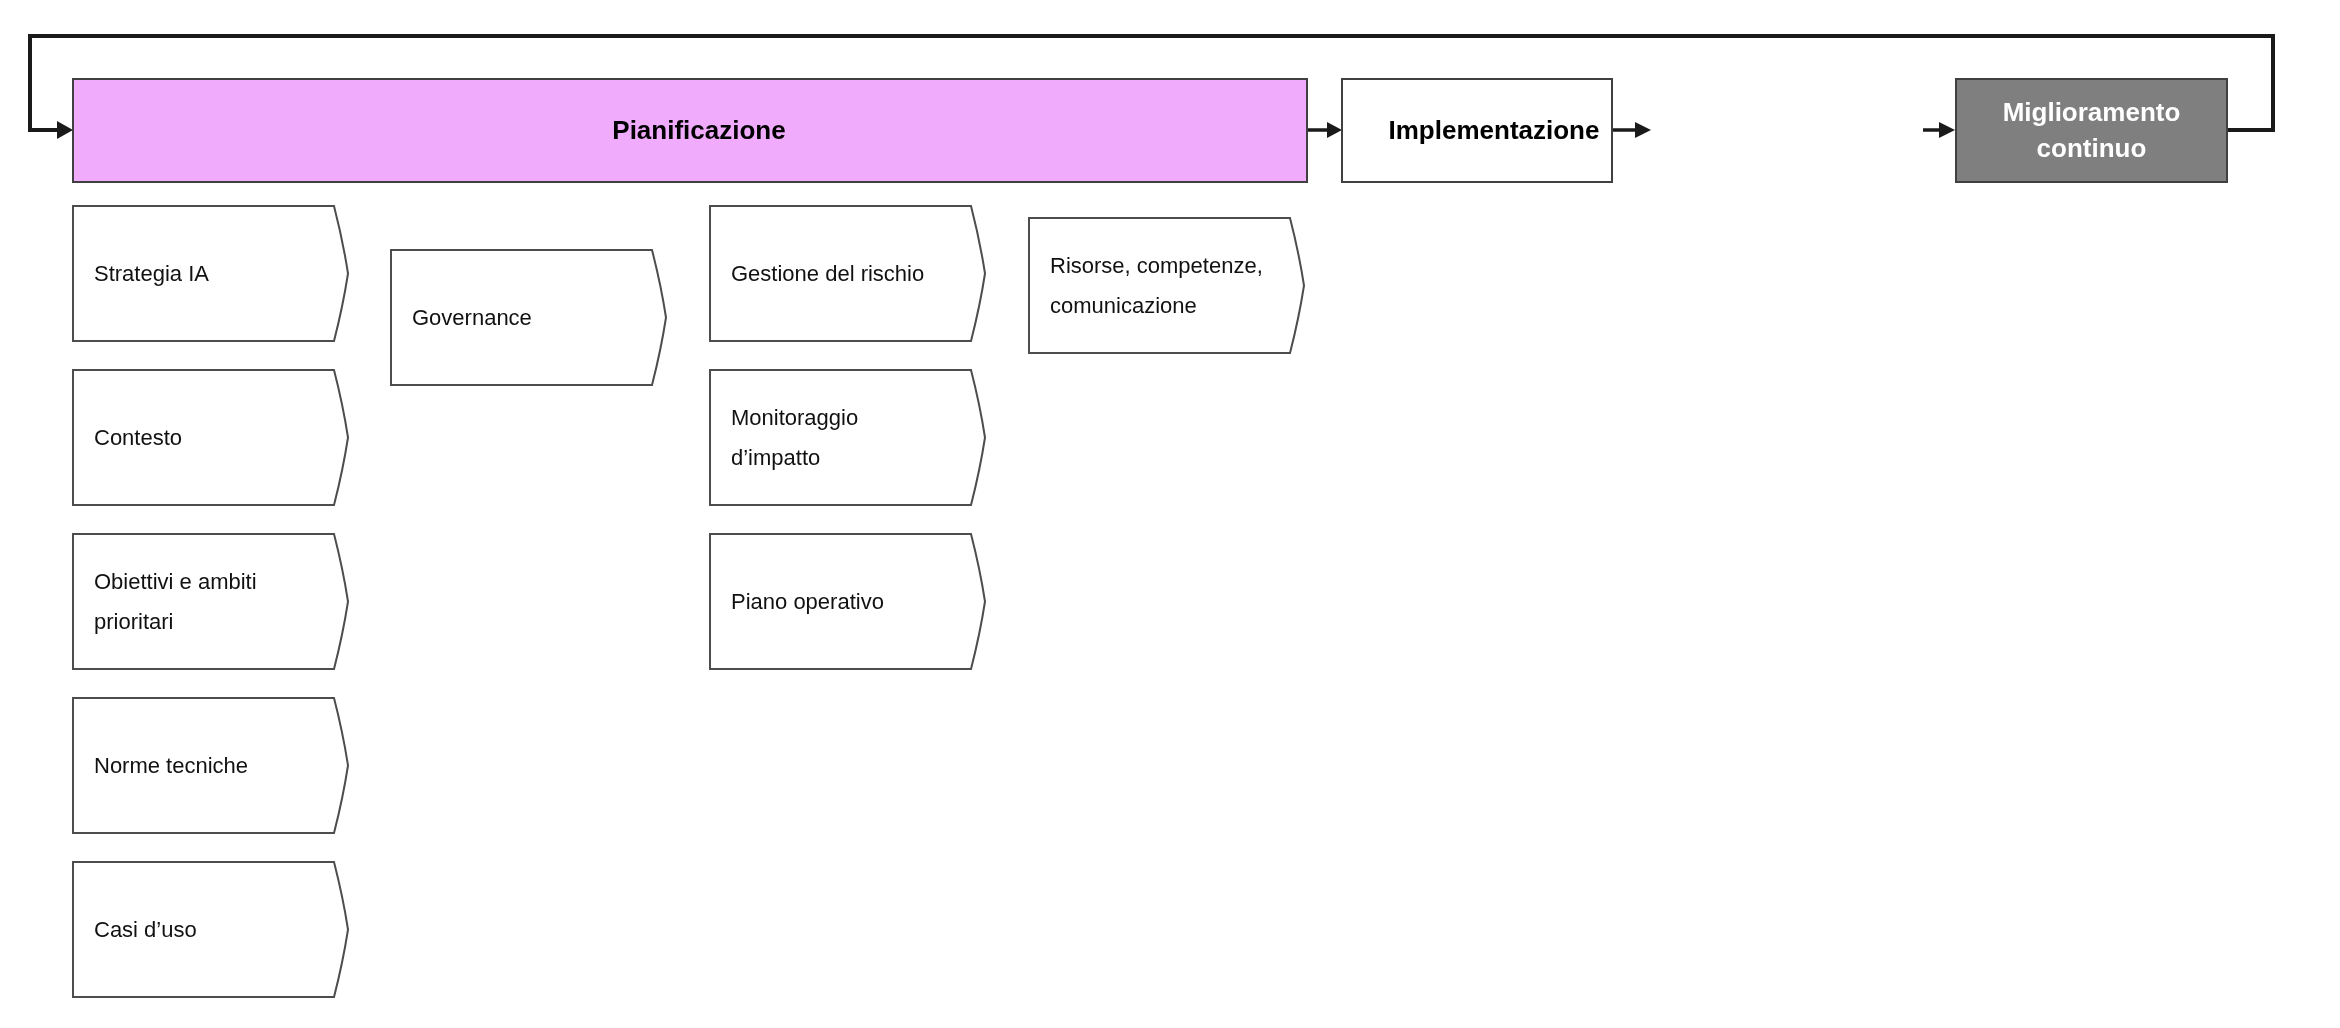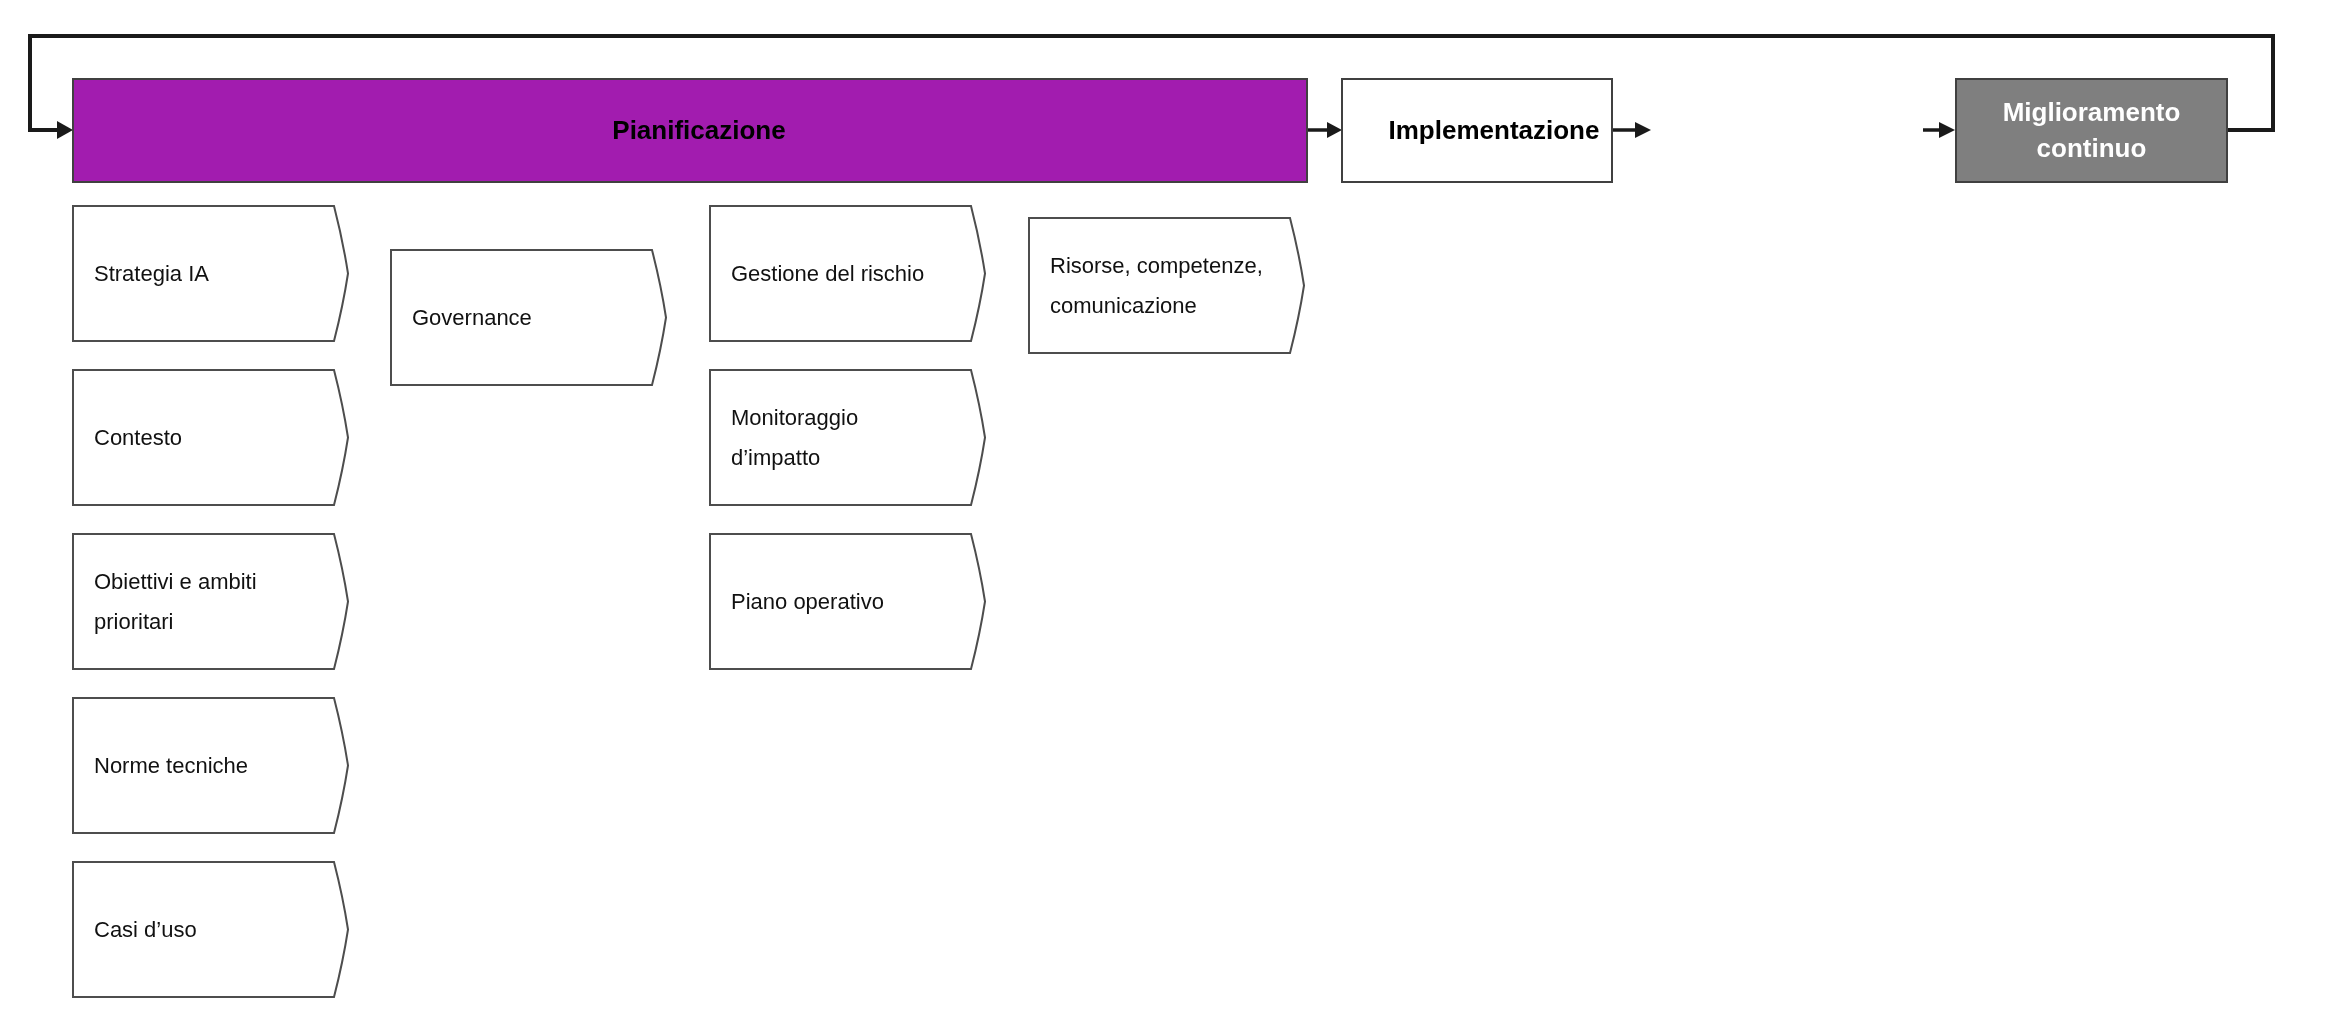--- a/index.html
+++ b/index.html
@@ -31,21 +31,21 @@
     align-items: center;
     justify-content: center;
     text-align: center;
     font-weight: bold;
     font-size: 26px;
     line-height: 1.35;
     color: #000000;
     padding: 0 10px;
     z-index: 2;
   }
-  #phase-pianificazione { left: 72px;   width: 1236px; background: #a21caf; padding-left: 28px; }
+  #phase-pianificazione { left: 72px;   width: 1236px; background: #f0abfc; padding-left: 28px; }
   #phase-implementazione { left: 1341px; width: 272px;  background: #ffffff; padding-left: 44px; }
   #phase-monitoraggio   { left: 1650px; width: 273px;  background: #bfbfbf; color: #141414; }
   #phase-miglioramento  { left: 1955px; width: 273px;  background: #7f7f7f; color: #ffffff; }
 
   
   .card {
     position: absolute;
     width: 278px;
     height: 137px;
     z-index: 2;

